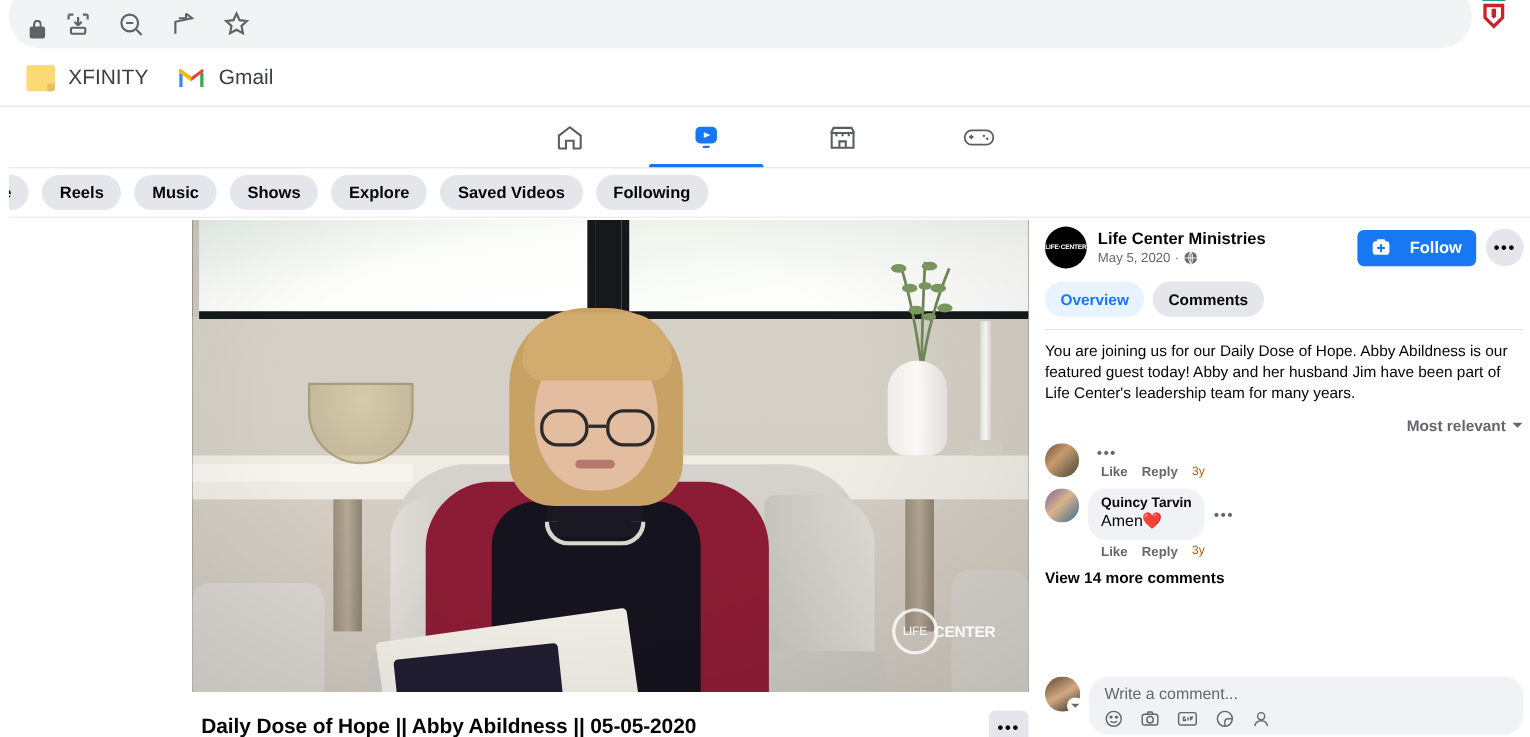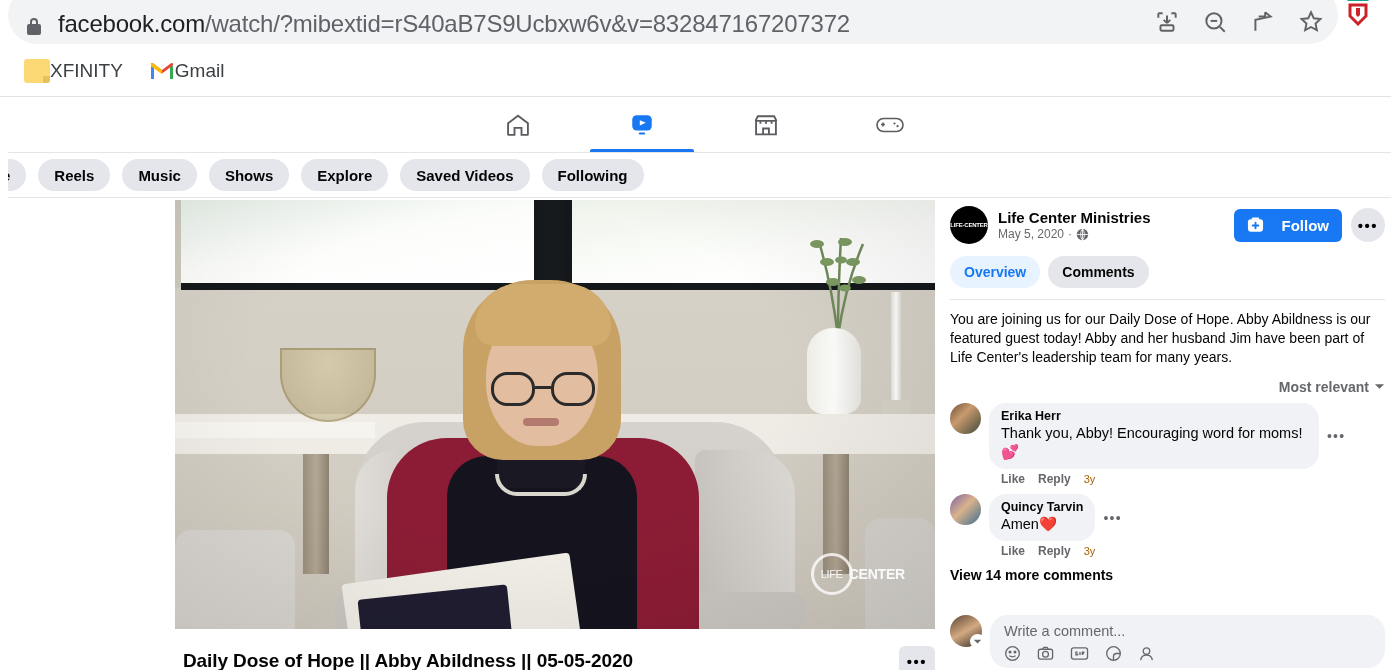--- a/index.html
+++ b/index.html
@@ -40,21 +40,21 @@
   .ext-icon { position: absolute; right: 18px; top: -4px; width: 30px; height: 34px; }
 
   
   .bookmarks-bar {
     position: absolute; top: 45px; left: 0; width: 1391px; height: 52px;
     background: #ffffff; display: flex; align-items: center;
     padding-left: 14px; gap: 6px;
     border-bottom: 1px solid #e3e3e3;
   }
   .bm {
-    display: flex; align-items: center; 
+    display: flex; align-items: center; gap: 12px;
     padding: 4px 10px; border-radius: 6px; cursor: pointer;
   }
   .bm-label { font-size: 19px; color: #3c4043; white-space: nowrap; }
   .folder-icon {
     width: 26px; height: 24px; background: #fcd975;
     border-radius: 3px; position: relative;
   }
   .folder-icon::after {
     content:''; position:absolute; right:0; bottom:0; width:7px; height:7px;
     background:#e9c15c; border-radius: 0 0 3px 0;
@@ -246,23 +246,20 @@
   .av-c { background: linear-gradient(150deg,#5c4433 0%,#d3a981 50%,#2f2a28 100%); width:100%;height:100%; }
 </style>
 </head>
 <body>
 
 <div class="browser-chrome">
   <div class="omnibox">
     <span class="lock-icon">
       <span class="shackle"></span>
         <span class="body"></span>
-    </span>
-    <span class="url-text">
-      <span class="host">facebook.com</span><span class="path">/watch/?mibextid=rS40aB7S9Ucbxw6v&amp;v=832847167207372</span>
     </span>
     <span class="omnibox-actions">
       <svg class="ic" viewBox="0 0 24 24" fill="none" stroke="currentColor" stroke-width="1.8">
         <path d="M4 4v4M4 4h4M20 4v4M20 4h-4"></path>
           <path d="M12 6v7m0 0l-3-3m3 3l3-3"></path>
           <rect x="6" y="15" width="12" height="5" rx="1"></rect>
       </svg>
       <svg class="ic" viewBox="0 0 24 24" fill="none" stroke="currentColor" stroke-width="1.8">
         <circle cx="11" cy="11" r="7"></circle>
           <path d="M8 11h6"></path>
@@ -472,24 +469,20 @@
             </svg>
           </div>
         </div>
 
         <div class="comment">
           <div class="cmt-avatar">
               <div class="av-a"></div>
             </div>
           <div class="cmt-body">
             <div class="cmt-bubble-row">
-              <div class="cmt-bubble">
-                <div class="cmt-name">Erika Herr</div>
-                <div class="cmt-text">Thank you, Abby! Encouraging word for moms! 💕</div>
-              </div>
               <span class="cmt-kebab">•••</span>
             </div>
             <div class="cmt-actions">
               <span class="cmt-action">Like</span>
               <span class="cmt-action">Reply</span>
               <span class="cmt-time">3y</span>
             </div>
           </div>
         </div>
 

